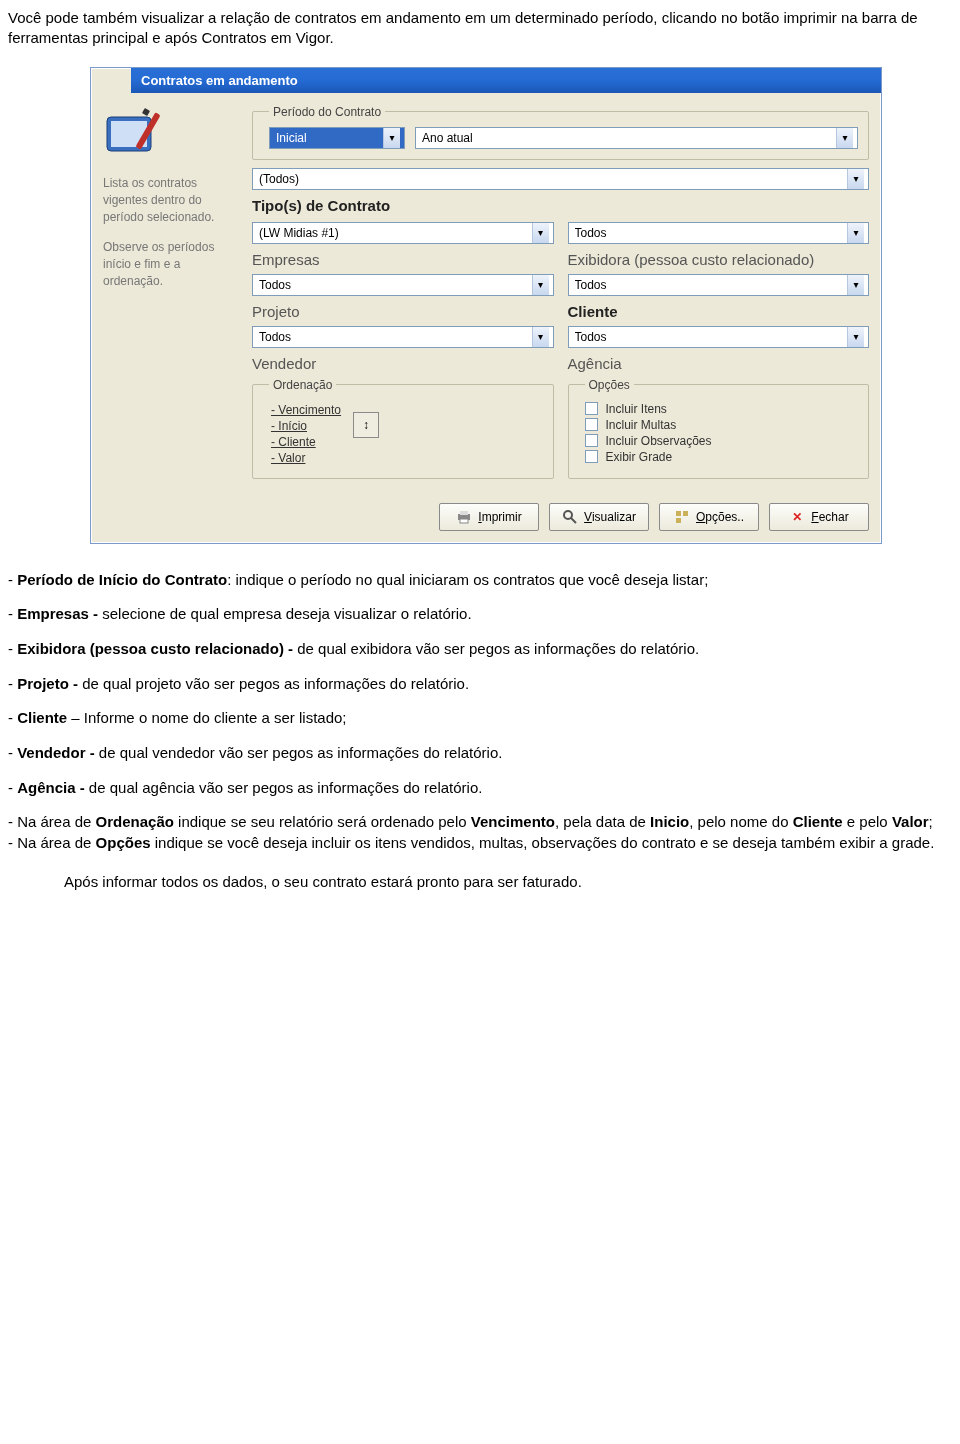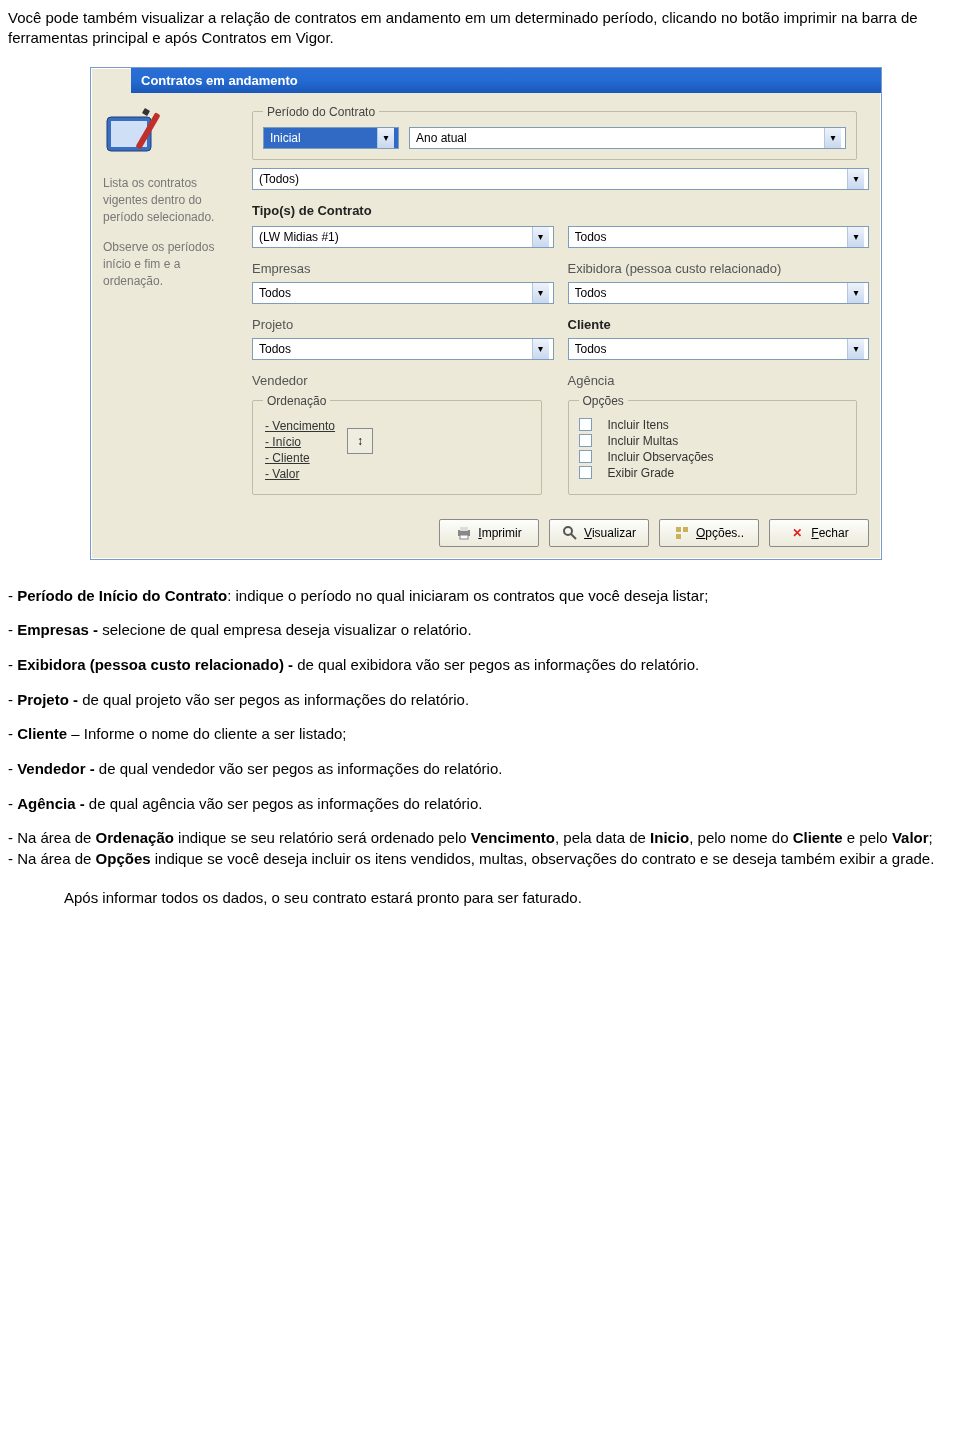--- a/index.html
+++ b/index.html
@@ -48,22 +48,22 @@
   .icon-holder {
     width: 60px; height: 52px;
     margin: 2px 0 16px 2px;
   }
   .right-col {
     flex: 1;
   }
   fieldset.groupbox {
     border: 1px solid #c0bda6;
     border-radius: 2px;
-    padding: 8px 10px 10px 10px;
-    margin: 0 12px 8px 0;
+    padding: 8px 10px 10px 16px;
+    margin: 0 0 8px 0;
   }
   fieldset.groupbox legend {
     padding: 0 4px;
     color: #444;
   }
   .row-2 {
     display: flex;
     gap: 14px;
     margin-bottom: 6px;
   }
@@ -91,23 +91,23 @@
     text-align: center;
     color: #000;
     font-size: 10px;
     border-left: 1px solid #b5c7de;
     margin-left: 4px;
     background: linear-gradient(#eef3fb,#c8d8ef);
     height: 100%;
     display:flex; align-items:center; justify-content:center;
   }
   .field-label {
-    font-size: 13px;
+    font-size: 15px;
     color: #555;
-    margin-top: 13px;
+    margin-top: 7px;
   }
   .field-label.bold { font-weight: bold; color:#222; }
   .period-row { display:flex; gap:10px; }
   .period-row .p1 { width: 136px; }
   .period-row .p2 { flex:1; }
   .two-groups {
     display: flex;
     gap: 14px;
   }
   .two-groups fieldset { flex: 1; min-width:0; }
@@ -115,21 +115,21 @@
   .ord-list li { padding: 1px 2px; text-decoration: underline; }
   .swap-btn {
     width: 24px; height:24px;
     border: 1px solid #8a8a8a;
     background: #efece0;
     margin: 12px 0 0 4px;
     display:flex; align-items:center; justify-content:center;
     font-size: 12px;
   }
   .ord-body { display:flex; align-items:flex-start; gap:6px; }
-  .chk-row { display:flex; align-items:center; gap:16px; margin: 2px 0; color:#333;}
+  .chk-row { display:flex; align-items:center; gap:8px; margin: 2px 0; color:#333;}
   .chk-box {
     width:13px; height:13px;
     border:1px solid #7f9db9;
     background:#fff;
     box-sizing:border-box;
   }
   .dlg-footer {
     display:flex;
     justify-content:flex-end;
     gap:10px;

